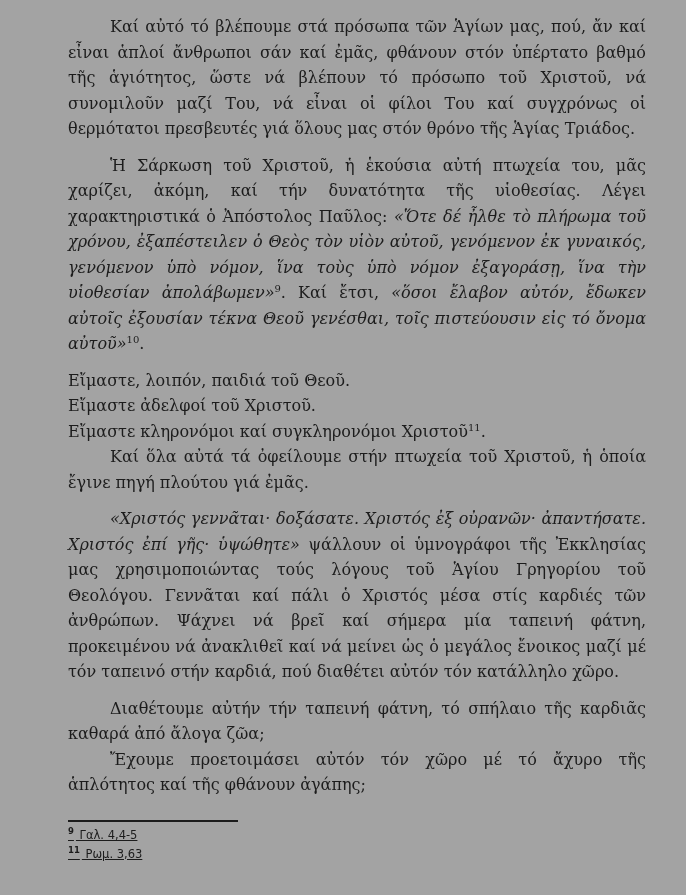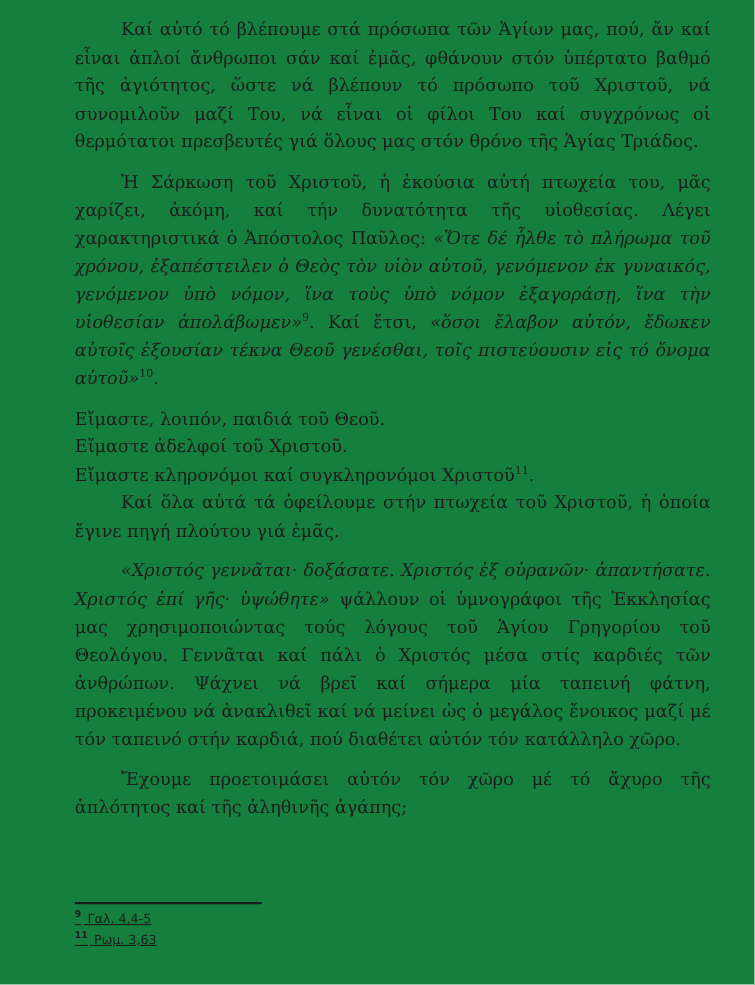--- a/index.html
+++ b/index.html
@@ -5,21 +5,21 @@
   html, body {
     margin: 0;
     padding: 0;
     background: #ffffff;
   }
   .page {
     position: relative;
     width: 686px;
     height: 895px;
     box-sizing: border-box;
-    background: #15803d;
+    background: #a3a3a3;
     color: #1c1c1c;
     font-family: "DejaVu Serif", "Liberation Serif", serif;
     overflow: hidden;
   }
   .doc-body {
     position: absolute;
     top: 14px;
     left: 68px;
     right: 40px;
   }
@@ -70,21 +70,22 @@
 
 <div class="page">
   <div class="doc-body">
       <p class="para indent"><span>Καί αὐτό τό βλέπουμε στά πρόσωπα τῶν Ἁγίων μας, πού, ἄν καί εἶναι ἁπλοί ἄνθρωποι σάν καί ἐμᾶς, φθάνουν στόν ὑπέρτατο βαθμό τῆς ἁγιότητος, ὥστε νά βλέπουν τό πρόσωπο τοῦ Χριστοῦ, νά συνομιλοῦν μαζί Του, νά εἶναι οἱ φίλοι Του καί συγχρόνως οἱ θερμότατοι πρεσβευτές γιά ὅλους μας στόν θρόνο τῆς Ἁγίας Τριάδος.</span></p>
       <p class="para indent"><span>Ἡ Σάρκωση τοῦ Χριστοῦ, ἡ ἑκούσια αὐτή πτωχεία του, μᾶς χαρίζει, ἀκόμη, καί τήν δυνατότητα τῆς υἱοθεσίας. Λέγει χαρακτηριστικά ὁ Ἀπόστολος Παῦλος: </span><span class="it">«Ὅτε δέ ἦλθε τὸ πλήρωμα τοῦ χρόνου, ἐξαπέστειλεν ὁ Θεὸς τὸν υἱὸν αὐτοῦ, γενόμενον ἐκ γυναικός, γενόμενον ὑπὸ νόμον, ἵνα τοὺς ὑπὸ νόμον ἐξαγοράσῃ, ἵνα τὴν υἱοθεσίαν ἀπολάβωμεν»</span><sup>9</sup><span>. Καί ἔτσι, </span><span class="it">«ὅσοι ἔλαβον αὐτόν, ἔδωκεν αὐτοῖς ἐξουσίαν τέκνα Θεοῦ γενέσθαι, τοῖς πιστεύουσιν εἰς τό ὄνομα αὐτοῦ»</span><sup>10</sup><span>.</span></p>
       <p class="para tight"><span>Εἴμαστε, λοιπόν, παιδιά τοῦ Θεοῦ.</span></p>
       <p class="para tight"><span>Εἴμαστε ἀδελφοί τοῦ Χριστοῦ.</span></p>
       <p class="para tight"><span>Εἴμαστε κληρονόμοι καί συγκληρονόμοι Χριστοῦ</span><sup>11</sup><span>.</span></p>
       <p class="para indent"><span>Καί ὅλα αὐτά τά ὀφείλουμε στήν πτωχεία τοῦ Χριστοῦ, ἡ ὁποία ἔγινε πηγή πλούτου γιά ἐμᾶς.</span></p>
       <p class="para indent"><span class="it">«Χριστός γεννᾶται· δοξάσατε. Χριστός ἐξ οὐρανῶν· ἀπαντήσατε. Χριστός ἐπί γῆς· ὑψώθητε»</span><span> ψάλλουν οἱ ὑμνογράφοι τῆς Ἐκκλησίας μας χρησιμοποιώντας τούς λόγους τοῦ Ἁγίου Γρηγορίου τοῦ Θεολόγου. Γεννᾶται καί πάλι ὁ Χριστός μέσα στίς καρδιές τῶν ἀνθρώπων. Ψάχνει νά βρεῖ καί σήμερα μία ταπεινή φάτνη, προκειμένου νά ἀνακλιθεῖ καί νά μείνει ὡς ὁ μεγάλος ἔνοικος μαζί μέ τόν ταπεινό στήν καρδιά, πού διαθέτει αὐτόν τόν κατάλληλο χῶρο.</span></p>
-      <p class="para indent"><span>Ἔχουμε προετοιμάσει αὐτόν τόν χῶρο μέ τό ἄχυρο τῆς ἁπλότητος καί τῆς ἀληθινῆς ἀγάπης;</span></p>
+      <p class="para indent tight"><span>Διαθέτουμε αὐτήν τήν ταπεινή φάτνη, τό σπήλαιο τῆς καρδιᾶς καθαρά ἀπό ἄλογα ζῶα;</span></p>
+      <p class="para indent"><span>Ἔχουμε προετοιμάσει αὐτόν τόν χῶρο μέ τό ἄχυρο τῆς ἁπλότητος καί τῆς φθάνουν ἀγάπης;</span></p>
     </div>
   <div class="footnote-area">
     <hr class="footnote-sep">
     <div>
         <div class="footnote"><sup>9</sup><span> Γαλ. 4,4-5</span></div>
         <div class="footnote"><sup>11</sup><span> Ρωμ. 3,63</span></div>
       </div>
   </div>
 </div>
 

